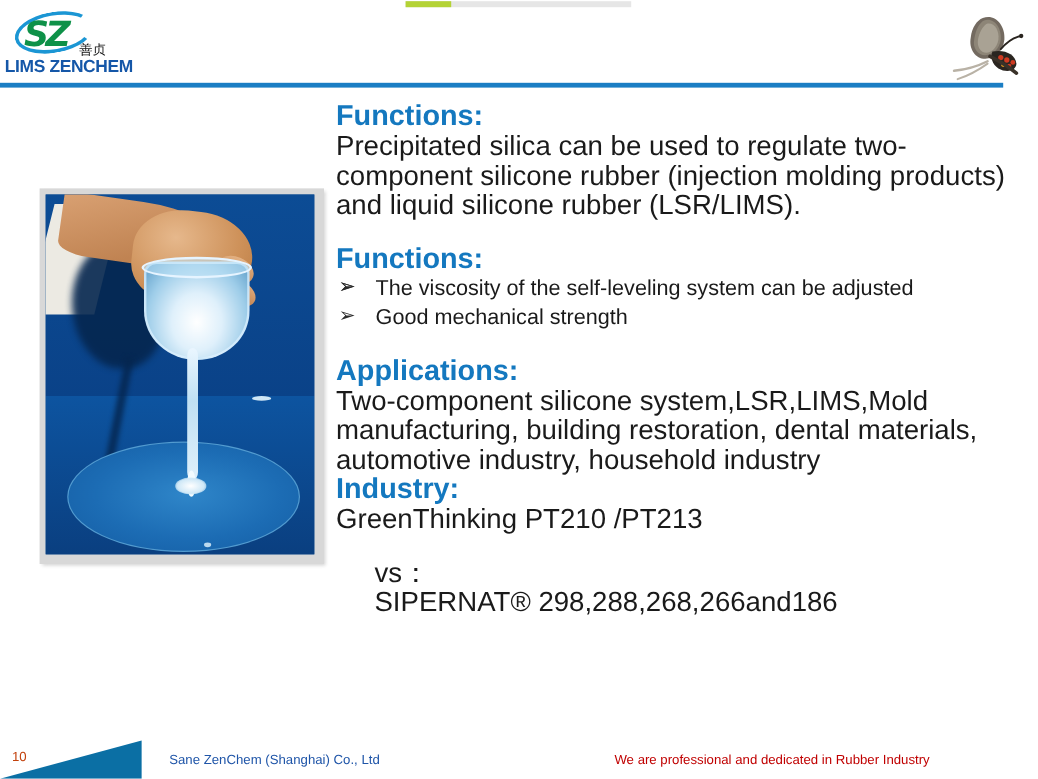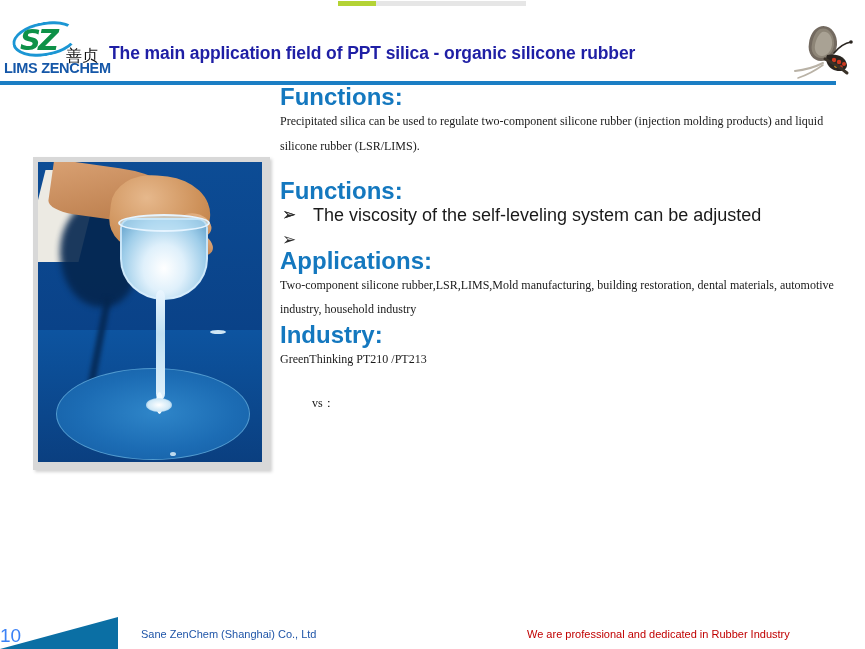--- a/index.html
+++ b/index.html
@@ -28,21 +28,21 @@
   #progress-bar .fill {
     height: 100%;
     width: 38px;
     background: #b4d335;
   }
 
   
   #header {
     position: absolute;
     left: 0;
-    top: 16px;
+    top: 4px;
     width: 865px;
     height: 72px;
   }
   #logo {
     position: absolute;
     left: 4px;
     top: 6px;
     width: 100px;
     height: 58px;
   }
@@ -69,21 +69,21 @@
     font-weight: bold;
     font-style: italic;
     font-family: "DejaVu Sans", sans-serif;
     letter-spacing: -3px;
     line-height: 32px;
   }
   #logo .cn {
     position: absolute;
     left: 62px;
     top: 24px;
-    font-size: 16px;
+    font-size: 11px;
     color: #111111;
     font-family: "DejaVu Sans", sans-serif;
     letter-spacing: 0px;
     white-space: nowrap;
   }
   #logo .brand {
     position: absolute;
     left: 0px;
     top: 38px;
     font-size: 14.5px;
@@ -253,24 +253,23 @@
   }
   .h-blue {
     color: #1478bf;
     font-weight: bold;
     font-size: 24px;
     line-height: 25px;
     margin: 0;
   }
   .body-text {
     color: #1a1a1a;
-    font-size: 12px;
+    font-size: 23px;
     line-height: 24.5px;
     margin: 0;
-    font-family: Liberation Serif, serif;
   }
   .gap-md { height: 20px; }
   .bullets { margin: 0; padding: 0; list-style: none; }
   .bullets li {
     position: relative;
     padding-left: 33px;
     color: #1a1a1a;
     font-size: 18px;
     line-height: 24.5px;
   }
@@ -291,34 +290,34 @@
   #page-tab {
     position: absolute;
     left: 0; top: 0;
     width: 0; height: 0;
     border-style: solid;
     border-width: 0 0 32px 118px;
     border-color: transparent transparent #0b6fa4 transparent;
   }
   #page-number {
     position: absolute;
-    left: 0; top: 8px;
-    color: #3b82f6;
-    font-size: 19px;
+    left: 10px; top: 8px;
+    color: #c2410c;
+    font-size: 11px;
   }
   #footer-company {
     position: absolute;
     left: 141px; top: 11px;
     font-size: 11px;
     color: #1f55a8;
     white-space: nowrap;
   }
   #footer-tagline {
     position: absolute;
-    left: 527px; top: 11px;
+    left: 512px; top: 11px;
     font-size: 11px;
     color: #c00000;
     white-space: nowrap;
   }
 </style>
 </head>
 <body>
 
 <div id="progress-bar">
   <div class="fill" style="width: 20%;"></div>
@@ -326,21 +325,20 @@
 
 <div id="header">
 
   <div id="logo">
     <div class="oval"></div>
     <div class="sz">SZ</div>
     <div class="cn">善贞</div>
     <div class="brand">LIMS ZENCHEM</div>
   </div>
 
-  <div id="slide-title">The main application field of PPT silica - organic silicone rubber</div>
 
   <div id="header-rule"></div>
 
   <svg id="butterfly" viewBox="0 0 74 64">
     <g>
       <path d="M30 8 C40 4 49 14 48 26 C47 36 40 42 32 42 C24 42 18 34 20 24 C21 16 25 10 30 8 Z" fill="#6b6257" opacity="0.95"></path>
       <path d="M31 10 C39 7 46 16 45 26 C44 34 38 39 32 39 C26 39 21 33 23 25 C24 18 27 12 31 10 Z" fill="#8d8577"></path>
       <path d="M33 13 C39 11 44 18 43 26 C42 33 37 37 33 37 C28 37 25 32 26 26 C27 20 30 15 33 13 Z" fill="#a9a294"></path>
       <path d="M38 36 C48 34 57 38 58 46 C58 52 50 54 43 50 C38 47 36 41 38 36 Z" fill="#2a2520"></path>
       <circle cx="45" cy="41" r="2.2" fill="#cf3a21"></circle>
@@ -390,35 +388,37 @@
   <ul class="bullets">
     <li>
       <span class="marker">➢</span>
     </li>
     <li>
       <span class="marker">➢</span>
       <span>The viscosity of the self-leveling system can be adjusted</span>
     </li>
     <li>
       <span class="marker">➢</span>
+      <span>Good mechanical strength</span>
     </li>
   </ul>
 
   <div class="gap-md"></div>
 
   <div class="h-blue">Applications:</div>
-  <div class="body-text">Two-component silicone rubber,LSR,LIMS,Mold manufacturing, building restoration, dental materials, automotive industry, household industry</div>
+  <div class="body-text">Two-component silicone system,LSR,LIMS,Mold manufacturing, building restoration, dental materials, automotive industry, household industry</div>
 
   <div class="h-blue">Industry:</div>
   <div class="body-text">GreenThinking  PT210 /PT213</div>
 
   <div class="gap-md"></div>
 
   <div id="vs-block">
     <div class="body-text">vs：</div>
+    <div class="body-text">SIPERNAT® 298,288,268,266and186</div>
   </div>
 </div>
 
 <div id="footer">
   <div id="page-tab"></div>
   <div id="page-number">10</div>
   <div id="footer-company">Sane ZenChem (Shanghai) Co., Ltd</div>
   <div id="footer-tagline">We are professional and dedicated  in Rubber Industry</div>
 </div>
 

